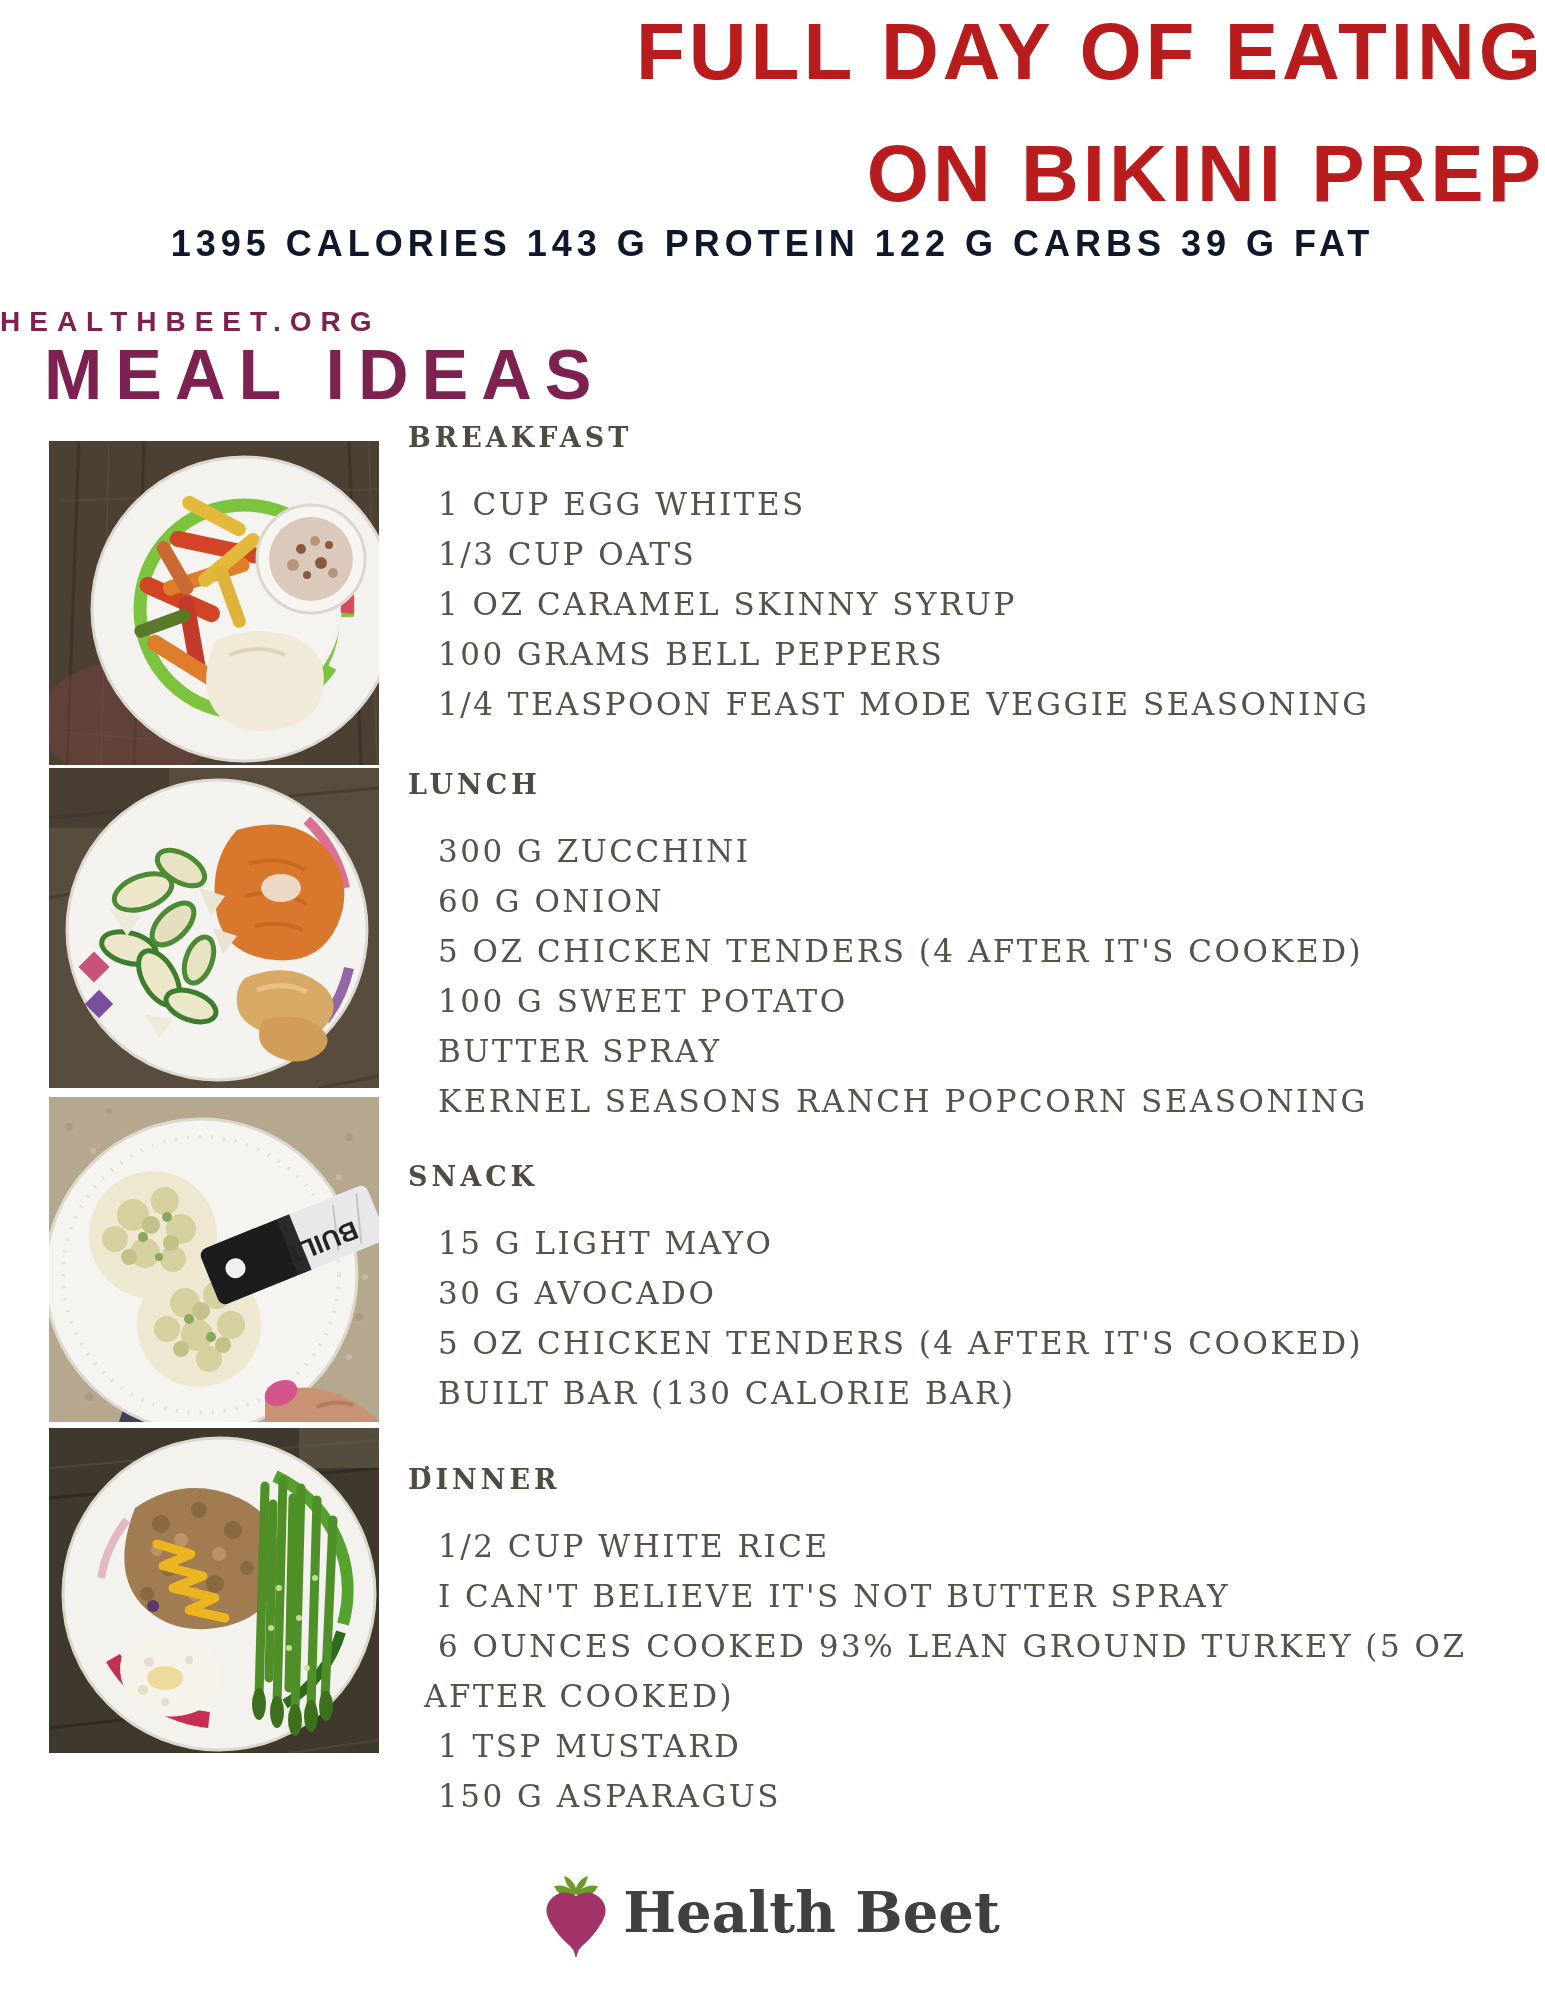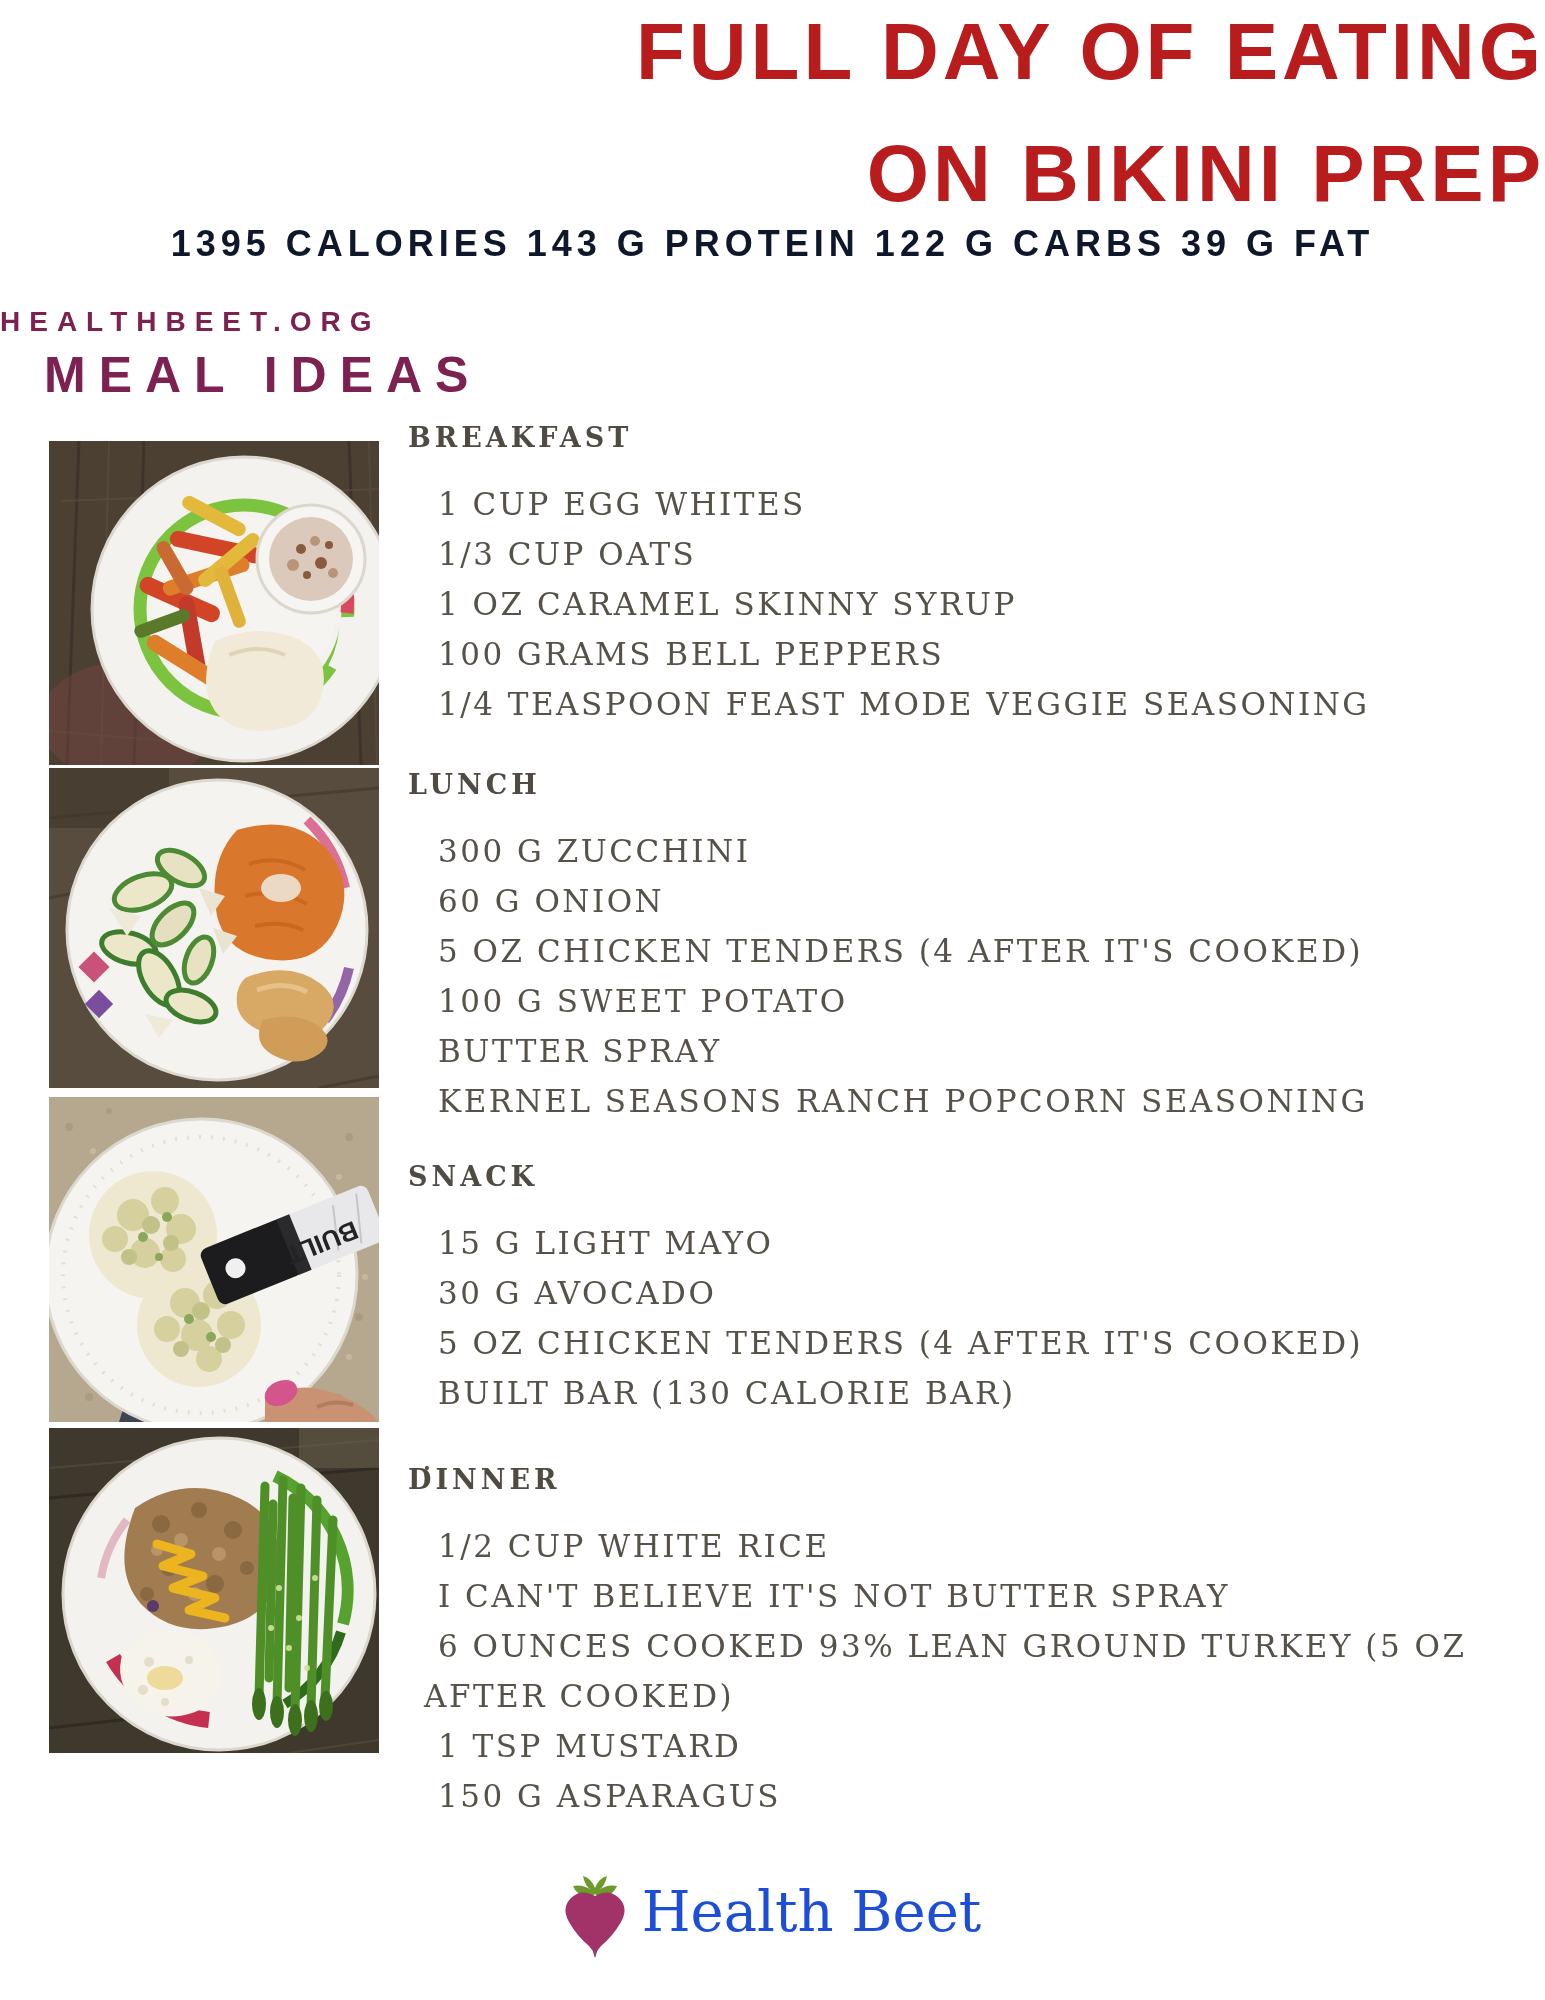--- a/index.html
+++ b/index.html
@@ -9,21 +9,21 @@
   .title-line{position:absolute;left:0;width:100%;text-align:right;
               font-weight:700;font-size:80px;line-height:100px;letter-spacing:4px;
               color:#b91c1c;}
   .title-line.l1{top:2px;}
   .title-line.l2{top:124px;}
   .macros{position:absolute;left:0;top:214px;width:100%;text-align:center;
           font-weight:700;font-size:36px;line-height:60px;letter-spacing:5px;color:#0f172a;}
   .site{position:absolute;left:0;top:302px;width:100%;text-align:left;
         font-weight:700;font-size:28px;line-height:40px;letter-spacing:9px;color:#7c2150;}
   .meal-ideas{position:absolute;left:44px;top:346px;
-              font-weight:700;font-size:50px;line-height:58px;letter-spacing:13px;color:#7c2150;}
+              font-weight:700;font-size:70px;line-height:58px;letter-spacing:13px;color:#7c2150;}
   
   .photo{position:absolute;left:49px;width:330px;overflow:hidden;background:#4e4134;}
   .photo svg{display:block;}
   .ph1{top:441px;height:324px;}
   .ph2{top:768px;height:320px;}
   .ph3{top:1097px;height:325px;}
   .ph4{top:1428px;height:325px;}
   
   .meal{position:absolute;left:408px;width:1120px;color:#56524a;
         font-family:"DejaVu Serif","Liberation Serif",serif;}
@@ -34,21 +34,21 @@
   .meal .trailing{font-size:31px;line-height:50px;text-indent:14px;}
   .m-breakfast{top:413px;}
   .m-lunch{top:760px;}
   .m-snack{top:1152px;}
   .m-dinner{top:1455px;}
   
   .logo{position:absolute;left:0;top:1872px;width:100%;display:flex;
         justify-content:center;align-items:flex-start;gap:16px;}
   .logo .beet{margin-top:2px;}
   .logo .logo-text{font-family:"DejaVu Serif","Liberation Serif",serif;
-                   font-size:56px;line-height:80px;font-weight:400;color:#1d4ed8;}
+                   font-size:56px;line-height:80px;font-weight:700;color:#404040;}
 </style>
 </head>
 <body>
 
 <div class="page">
 
   <div class="title-line l1">FULL DAY OF EATING</div>
   <div class="title-line l2">ON BIKINI PREP</div>
   <div class="macros">1395 CALORIES 143 G PROTEIN 122 G CARBS 39 G FAT</div>
   <div class="site">HEALTHBEET.ORG</div>

